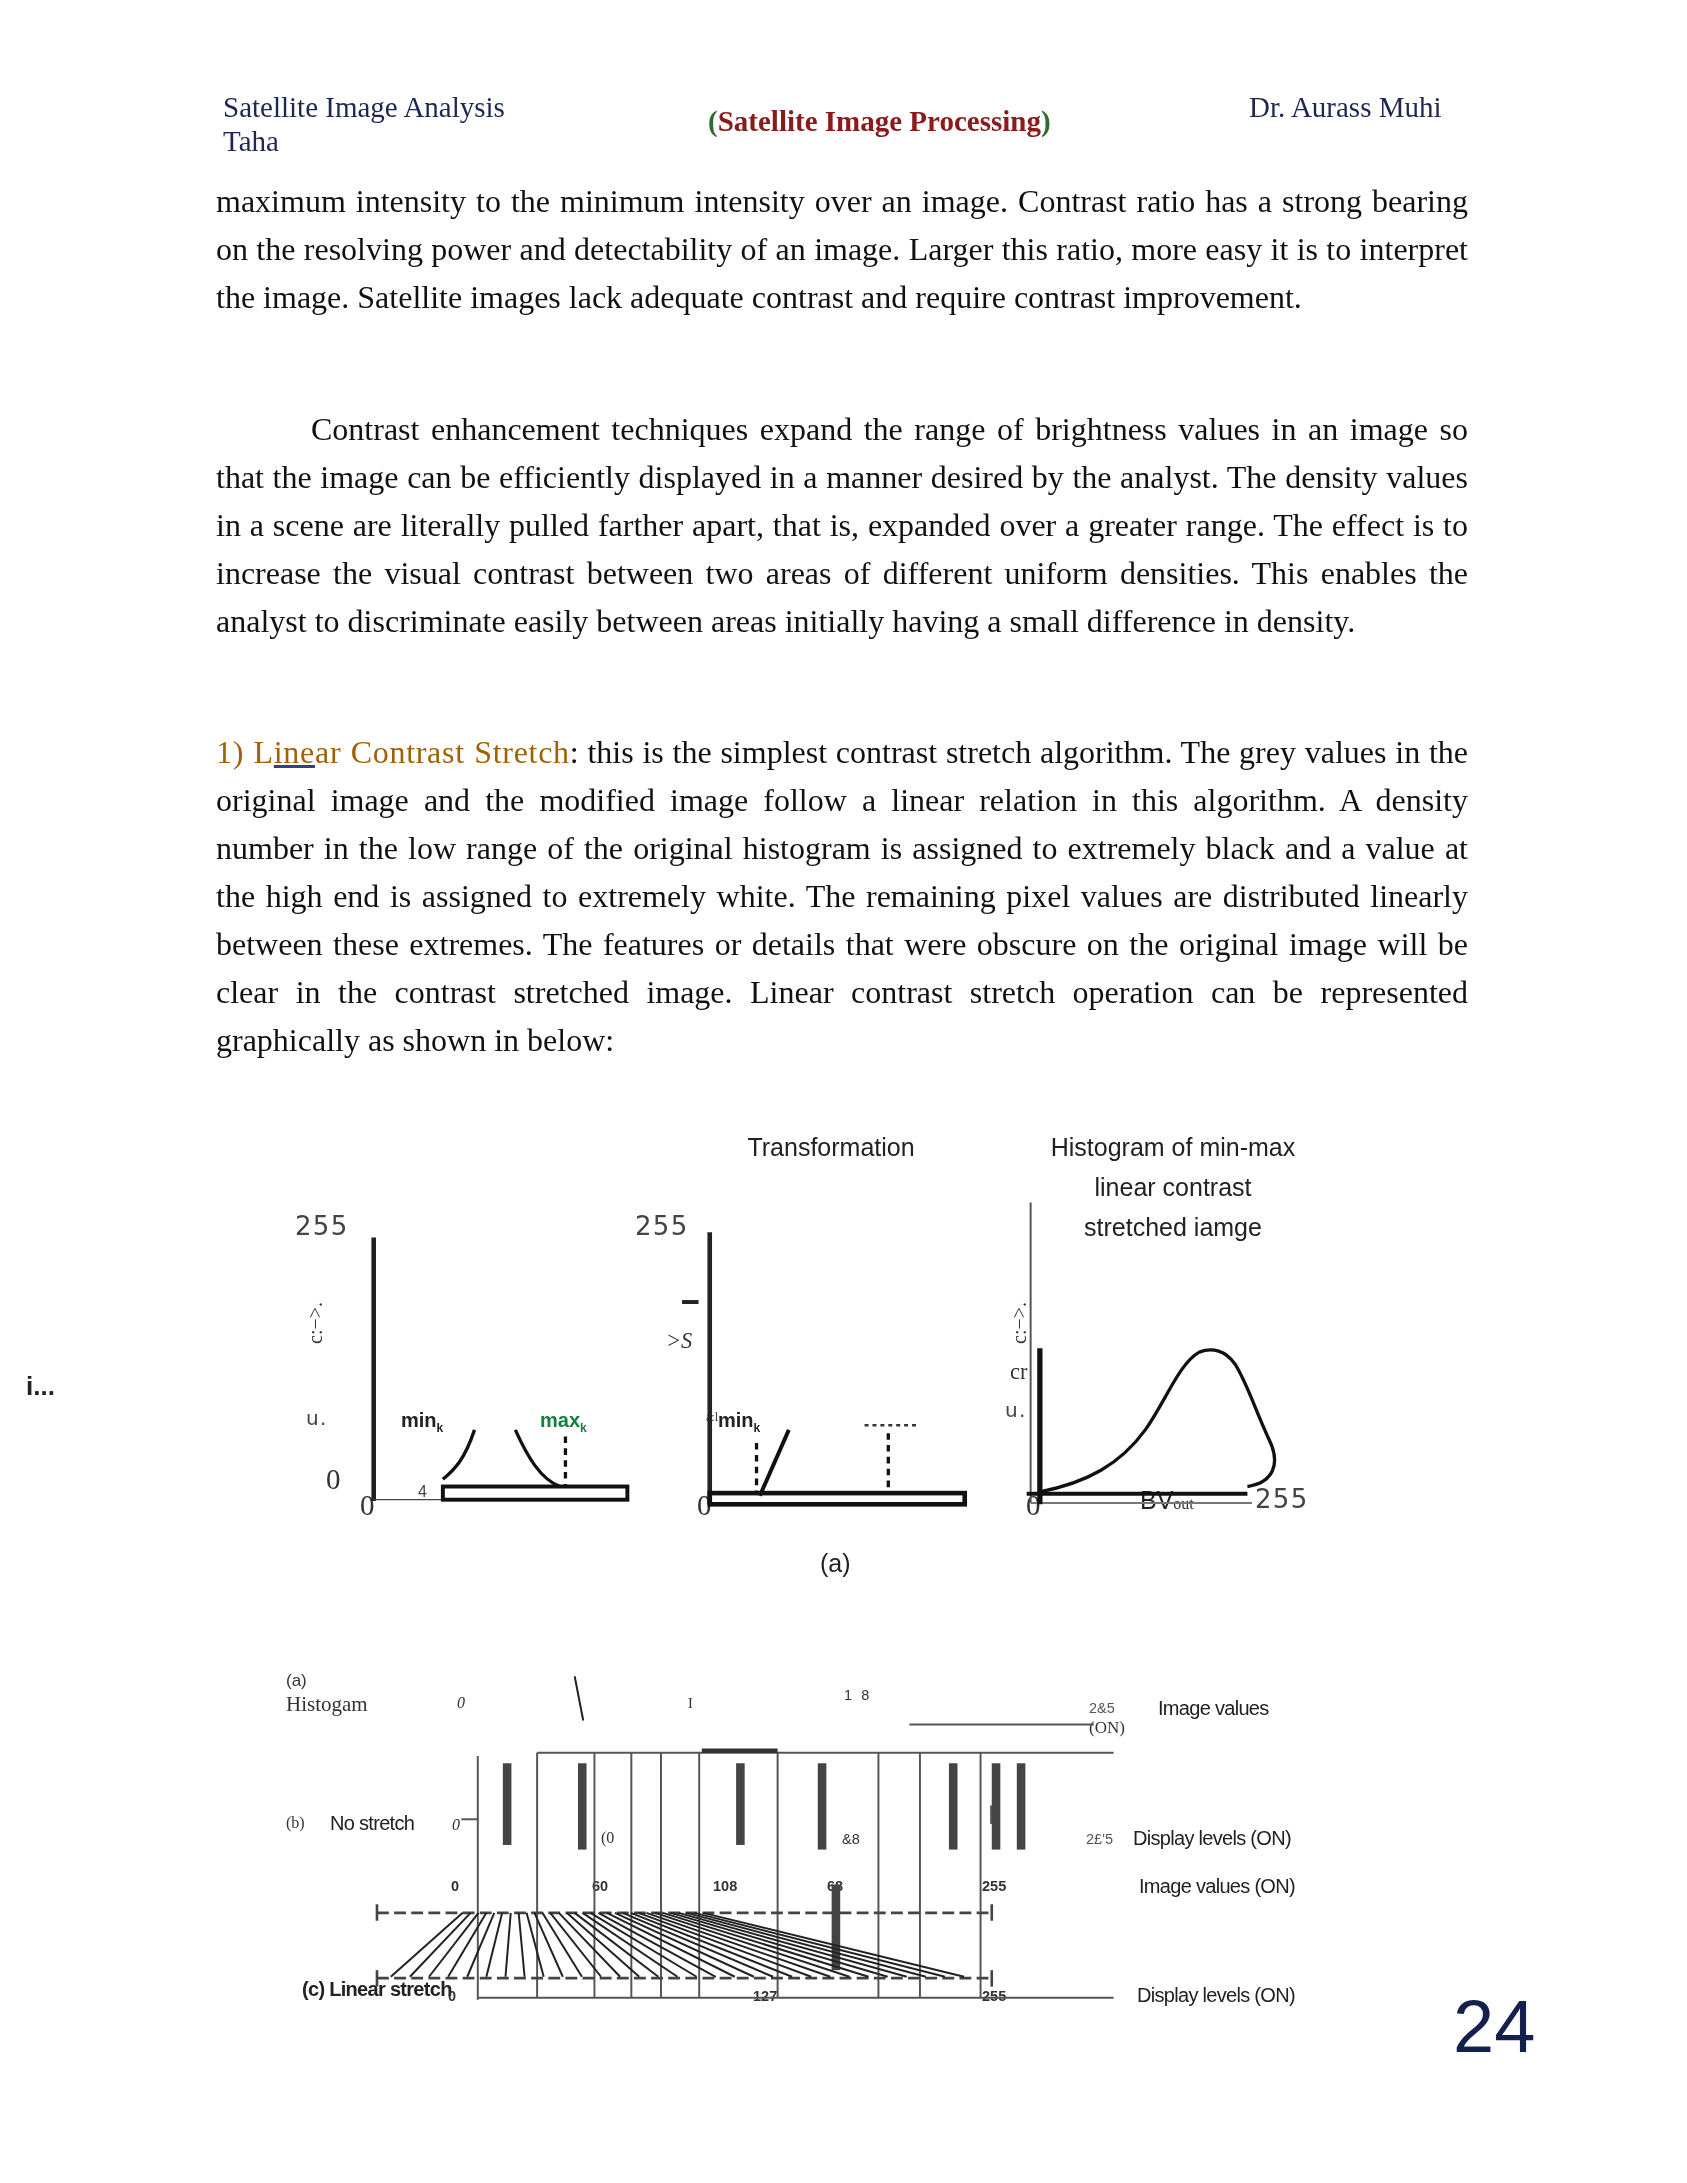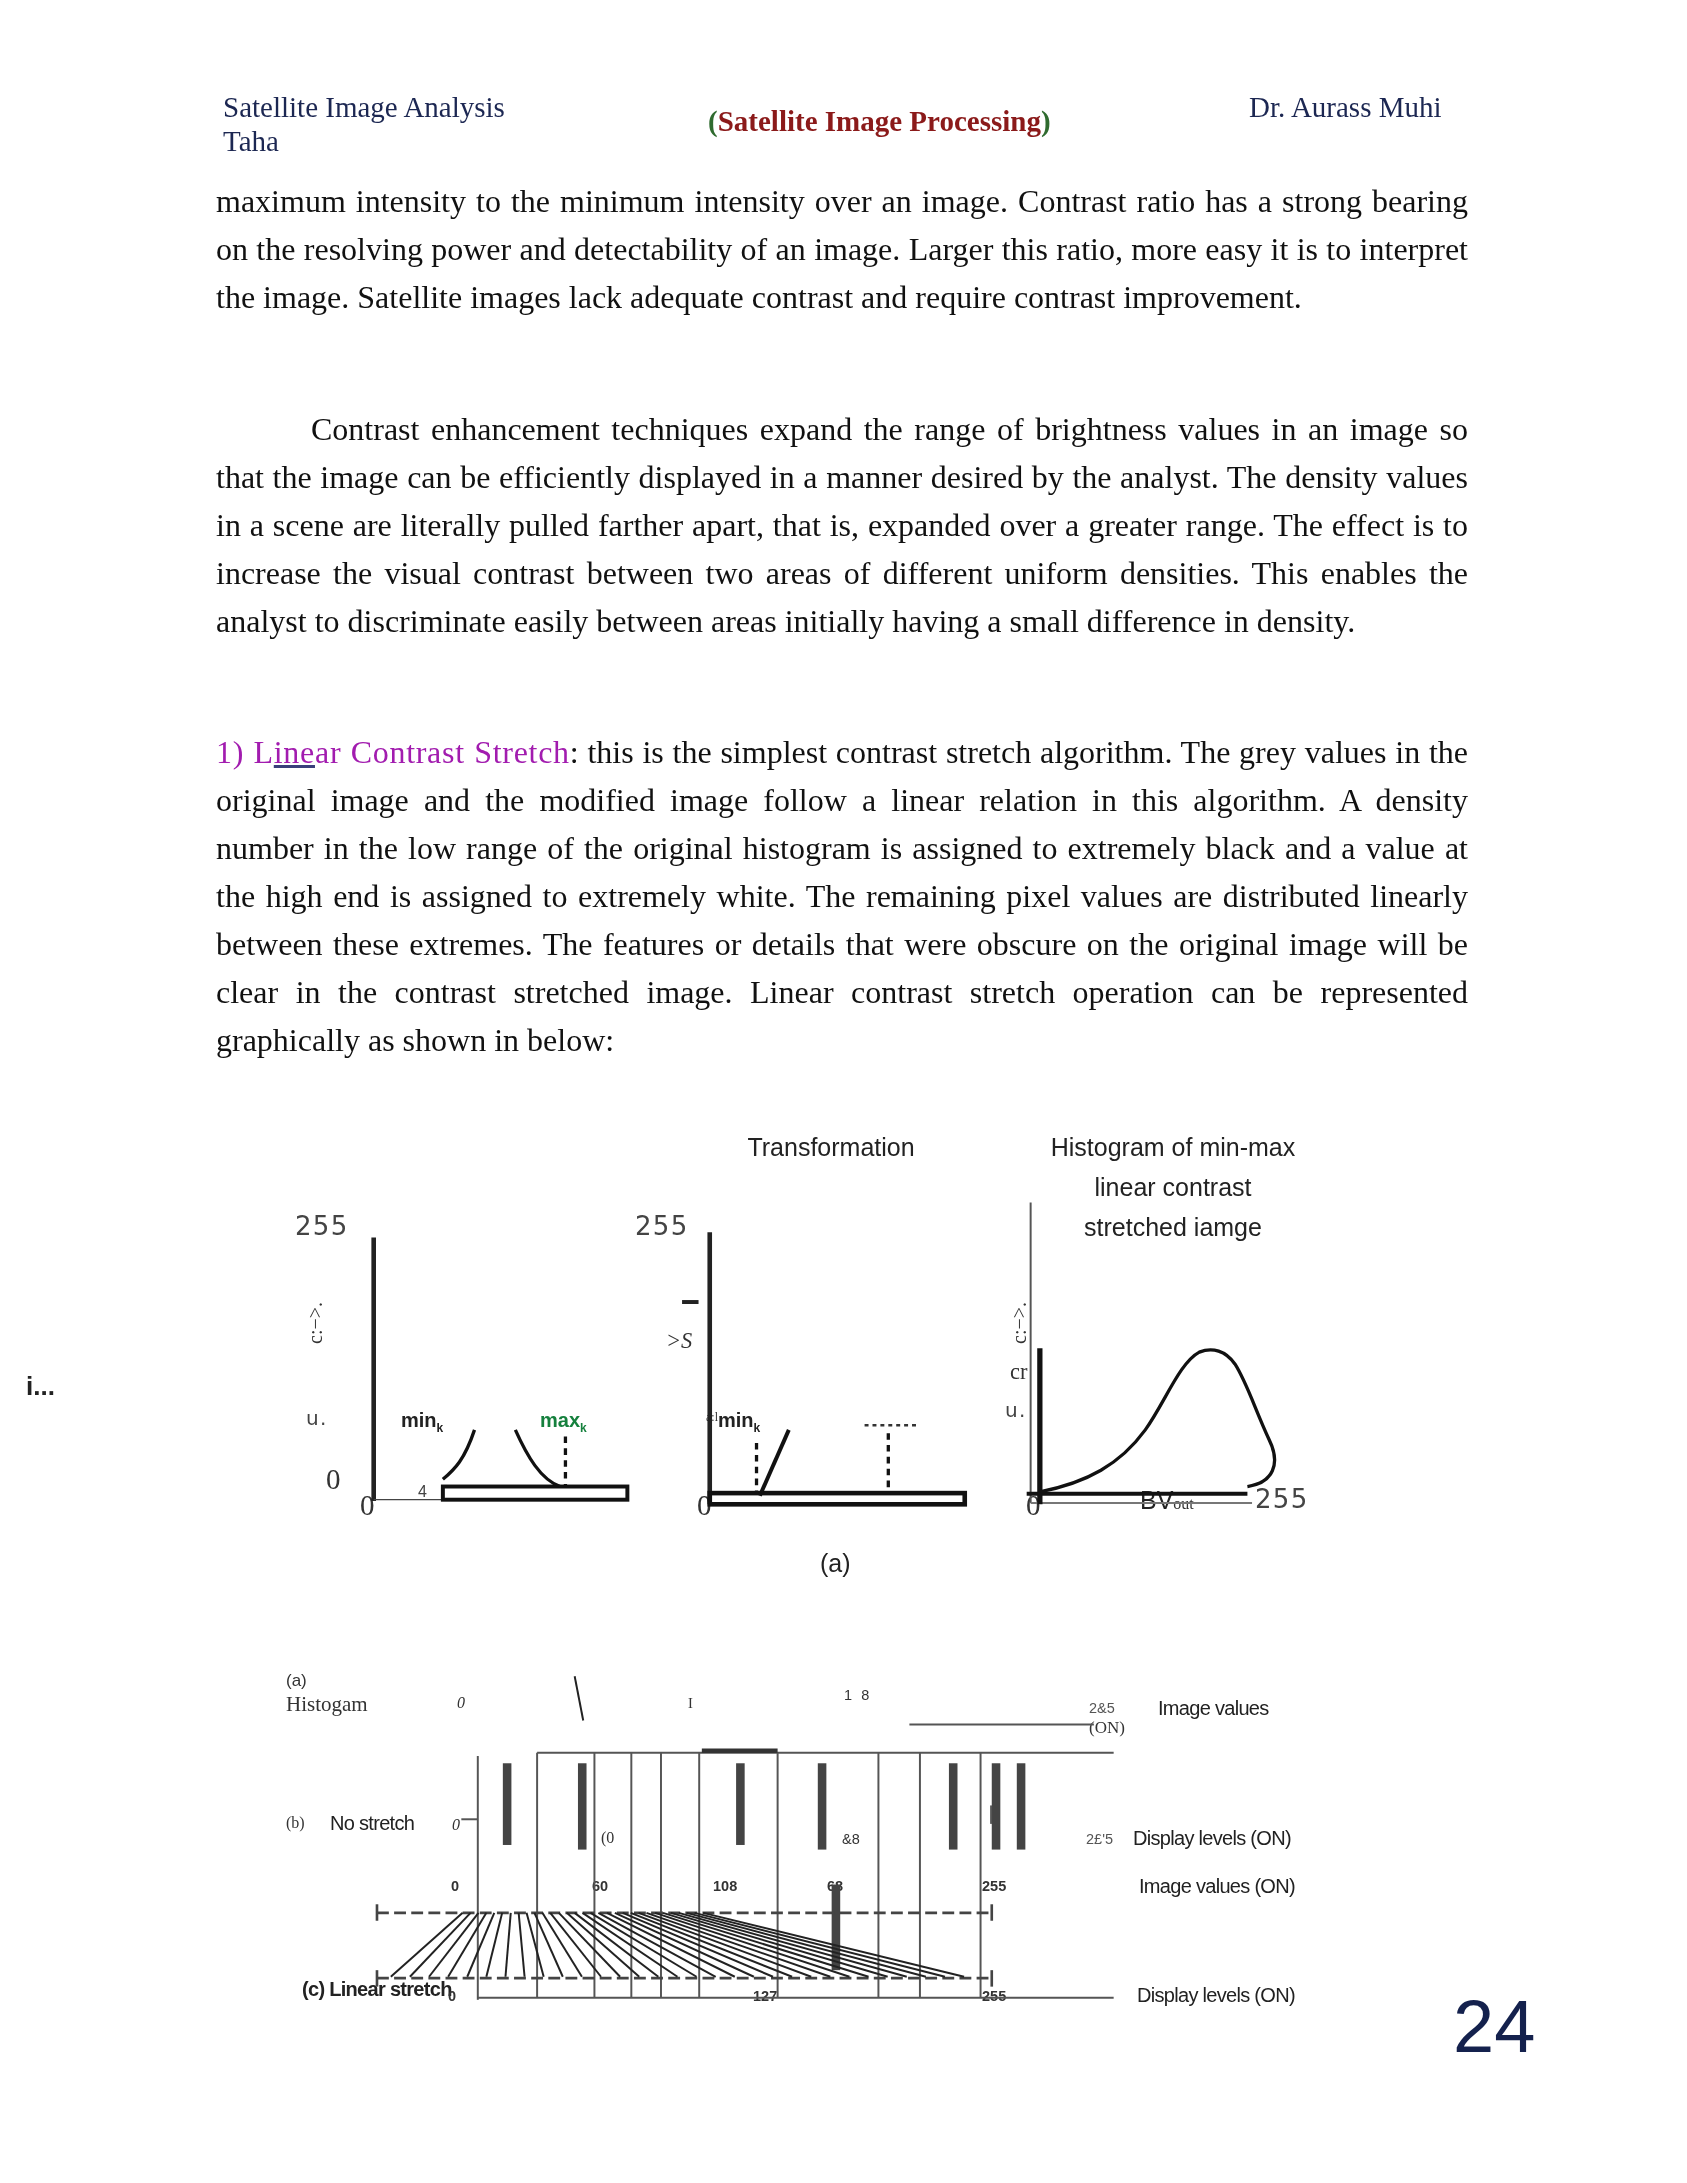--- a/index.html
+++ b/index.html
@@ -5,21 +5,21 @@
   html, body { margin:0; padding:0; background:#ffffff; }
   body { width:1687px; height:2183px; position:relative; overflow:hidden;
          font-family:"Liberation Serif", "DejaVu Serif", serif; color:#111; }
   .abs { position:absolute; }
   .hdr { font-size:29px; color:#1c2752; }
   .hdr-center { font-size:29px; color:#8b1a1a; }
   .hdr-center .paren { color:#2f6b2f; }
   .para { position:absolute; left:216px; width:1252px; font-size:32px; line-height:48px;
           text-align:justify; color:#111; }
   .para.indent { text-indent:95px; }
-  .section-title { color:#a21caf; letter-spacing:0.7px; }
+  .section-title { color:#a16207; letter-spacing:0.7px; }
   .section-title .ul { text-decoration:underline; text-decoration-color:#3a3f7a; }
   .sans { font-family:"Liberation Sans", "DejaVu Sans", sans-serif; }
   .diag-title { font-family:"Liberation Sans", sans-serif; font-size:25px; color:#222; text-align:center; line-height:40px; }
   .axis-num { font-family:"DejaVu Sans", sans-serif; font-size:26px; color:#444; letter-spacing:1.3px; }
   .small-serif { font-family:"Liberation Serif", serif; color:#333; }
   .lbl { font-family:"Liberation Sans", sans-serif; font-size:20px; color:#222; letter-spacing:-0.7px; }
   .page-num { font-family:"Liberation Sans", sans-serif; font-size:74px; color:#14214d; }
   svg { position:absolute; left:0; top:0; }
 </style>
 </head>

